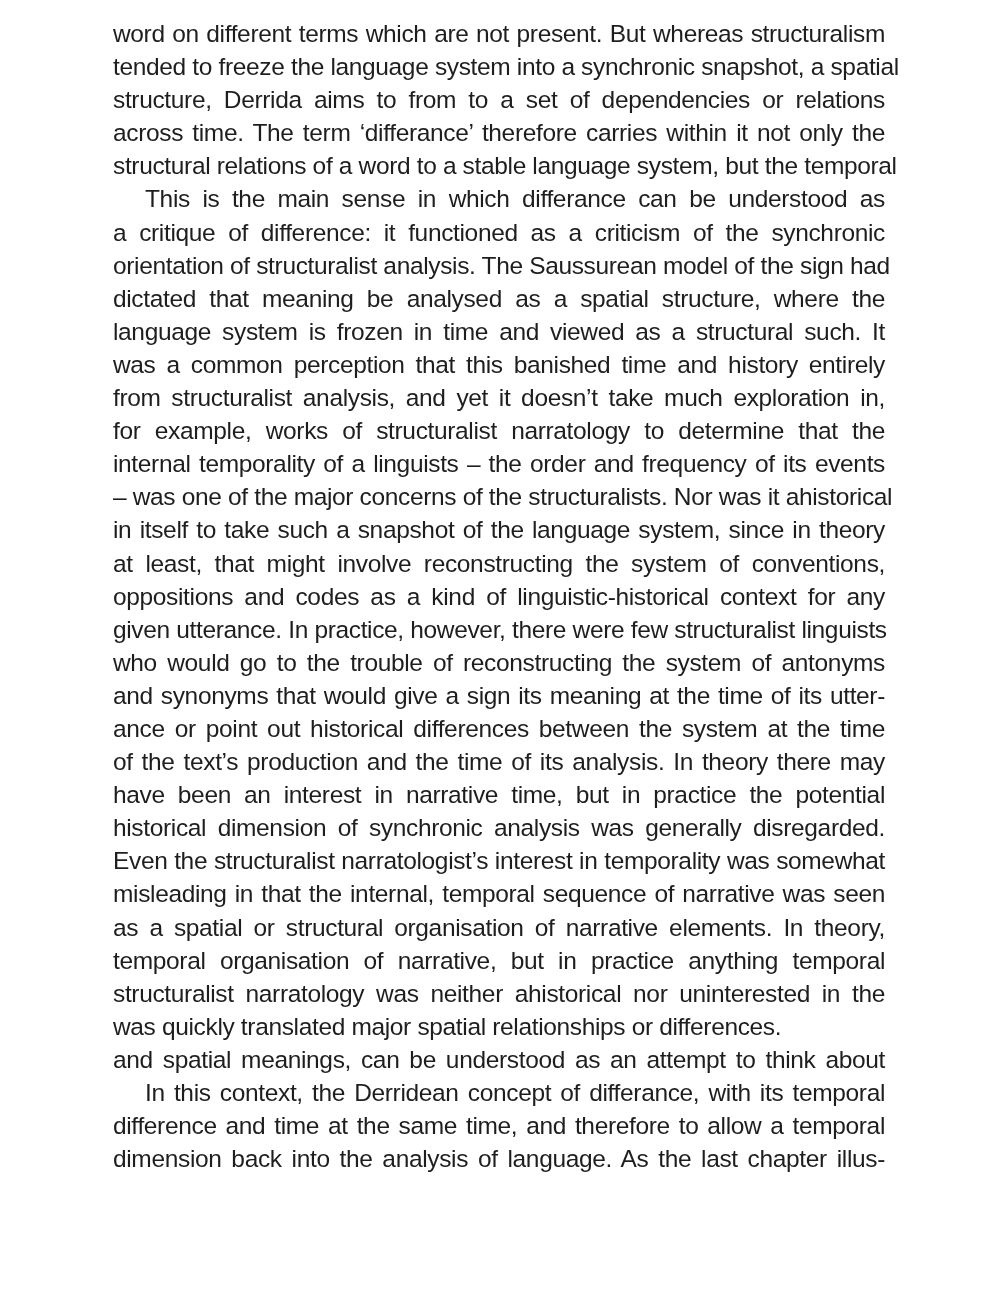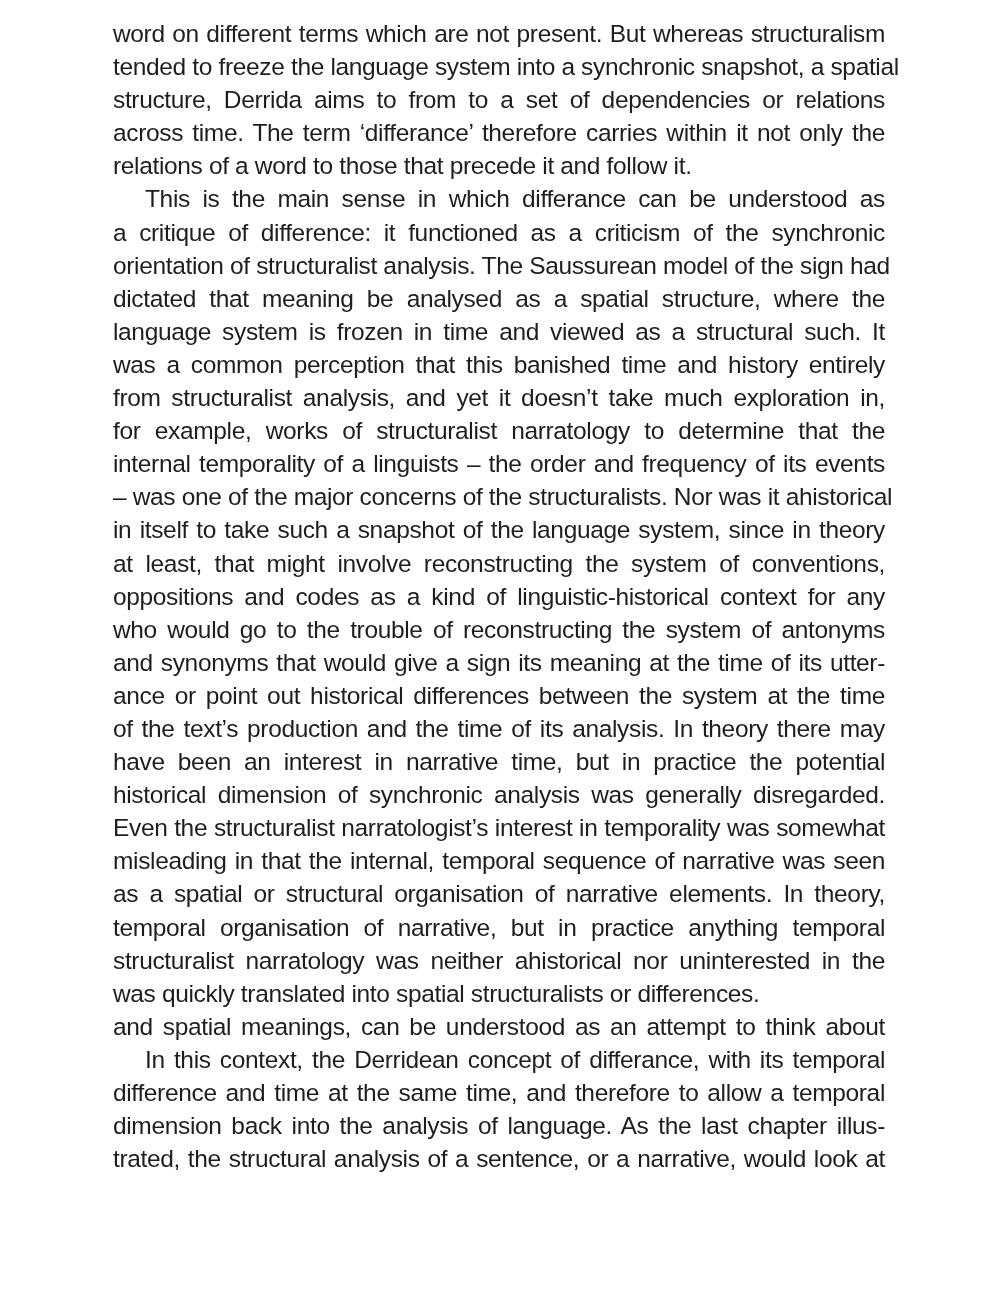--- a/index.html
+++ b/index.html
@@ -46,52 +46,52 @@
 </head>
 <body>
 
 <div class="page">
 
   <div class="para">
     <span class="line">word on different terms which are not present. But whereas structuralism</span>
     <span class="line">tended to freeze the language system into a synchronic snapshot, a spatial</span>
     <span class="line">structure, Derrida aims to from to a set of dependencies or relations</span>
     <span class="line">across time. The term ‘differance’ therefore carries within it not only the</span>
-    <span class="line last">relations of a word to those that precede it and follow it.</span>
+    <span class="line">structural relations of a word to a stable language system, but the temporal</span>
   </div>
 
   <div class="para">
     <span class="line indent">This is the main sense in which differance can be understood as</span>
     <span class="line">a critique of difference: it functioned as a criticism of the synchronic</span>
     <span class="line">orientation of structuralist analysis. The Saussurean model of the sign had</span>
     <span class="line">dictated that meaning be analysed as a spatial structure, where the</span>
     <span class="line">language system is frozen in time and viewed as a structural such. It</span>
     <span class="line">was a common perception that this banished time and history entirely</span>
     <span class="line">from structuralist analysis, and yet it doesn’t take much exploration in,</span>
     <span class="line">for example, works of structuralist narratology to determine that the</span>
     <span class="line">internal temporality of a linguists – the order and frequency of its events</span>
     <span class="line">– was one of the major concerns of the structuralists. Nor was it ahistorical</span>
     <span class="line">in itself to take such a snapshot of the language system, since in theory</span>
     <span class="line">at least, that might involve reconstructing the system of conventions,</span>
     <span class="line">oppositions and codes as a kind of linguistic-historical context for any</span>
+    <span class="line">given utterance. In practice, however, there were few structuralist linguists</span>
     <span class="line">who would go to the trouble of reconstructing the system of antonyms</span>
     <span class="line">and synonyms that would give a sign its meaning at the time of its utter-</span>
     <span class="line">ance or point out historical differences between the system at the time</span>
     <span class="line">of the text’s production and the time of its analysis. In theory there may</span>
     <span class="line">have been an interest in narrative time, but in practice the potential</span>
     <span class="line">historical dimension of synchronic analysis was generally disregarded.</span>
     <span class="line">Even the structuralist narratologist’s interest in temporality was somewhat</span>
     <span class="line">misleading in that the internal, temporal sequence of narrative was seen</span>
     <span class="line">as a spatial or structural organisation of narrative elements. In theory,</span>
     <span class="line">temporal organisation of narrative, but in practice anything temporal</span>
     <span class="line">structuralist narratology was neither ahistorical nor uninterested in the</span>
-    <span class="line last">was quickly translated into spatial structuralists or differences.</span>
+    <span class="line last">was quickly translated major spatial relationships or differences.</span>
   </div>
 
   <div class="para">
     <span class="line">and spatial meanings, can be understood as an attempt to think about</span>
     <span class="line indent">In this context, the Derridean concept of differance, with its temporal</span>
     <span class="line">difference and time at the same time, and therefore to allow a temporal</span>
     <span class="line">dimension back into the analysis of language. As the last chapter illus-</span>
-    <span class="line">trated, the structural analysis of a sentence, or a narrative, would look at</span>
   </div>
 
 </div>
 
 </body></html>

